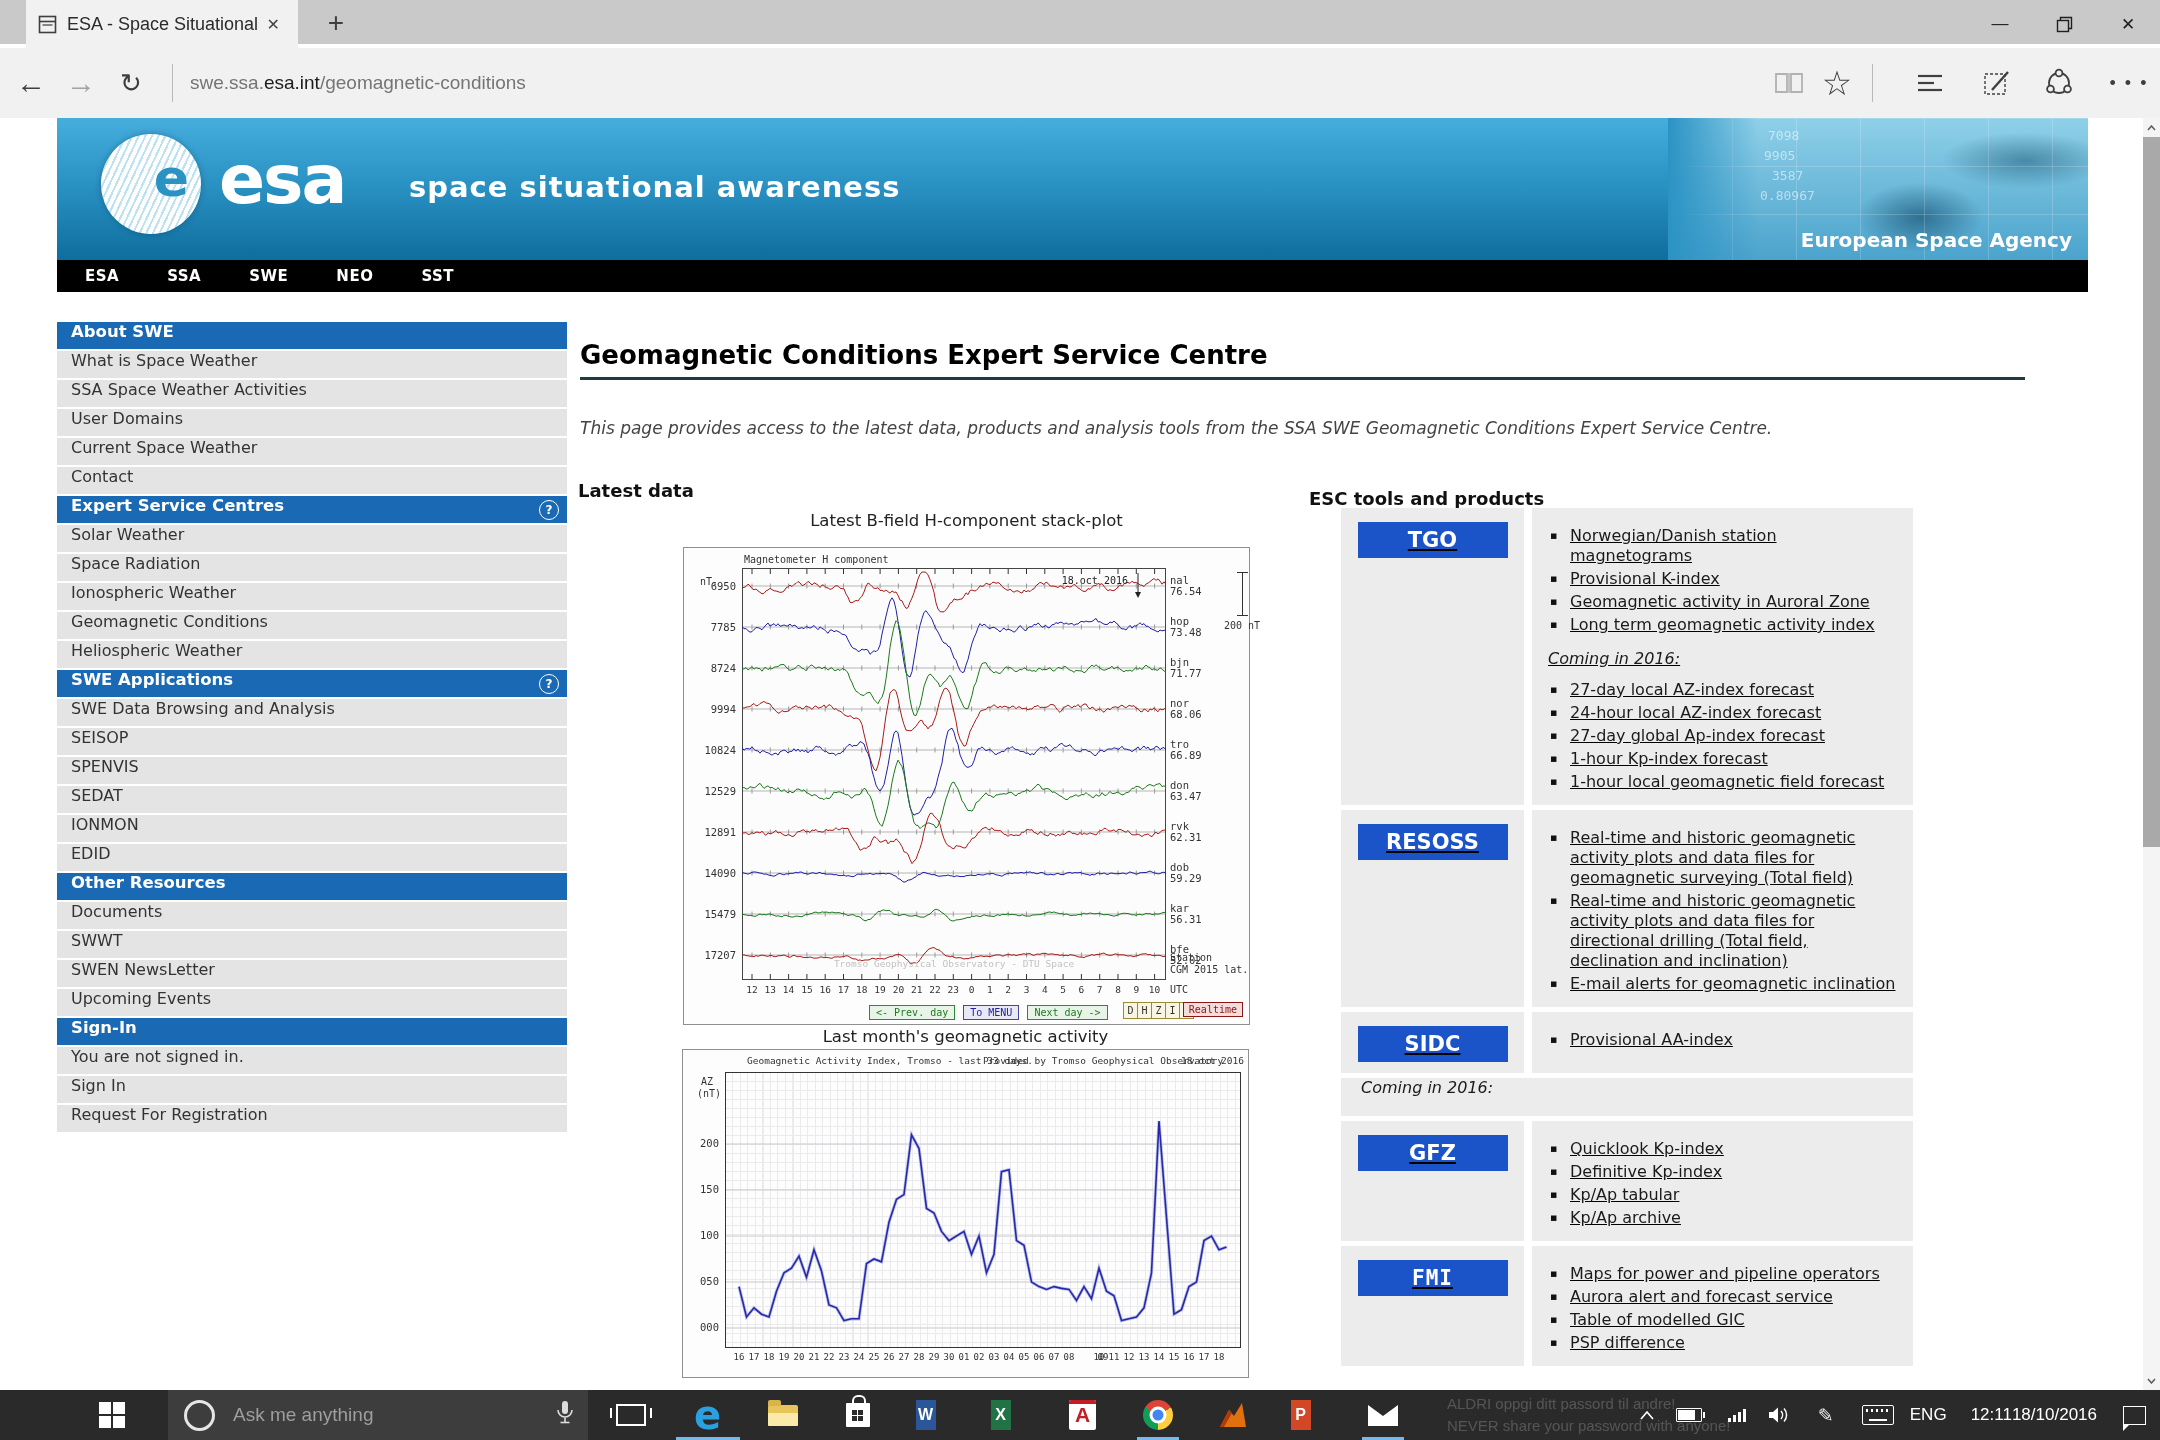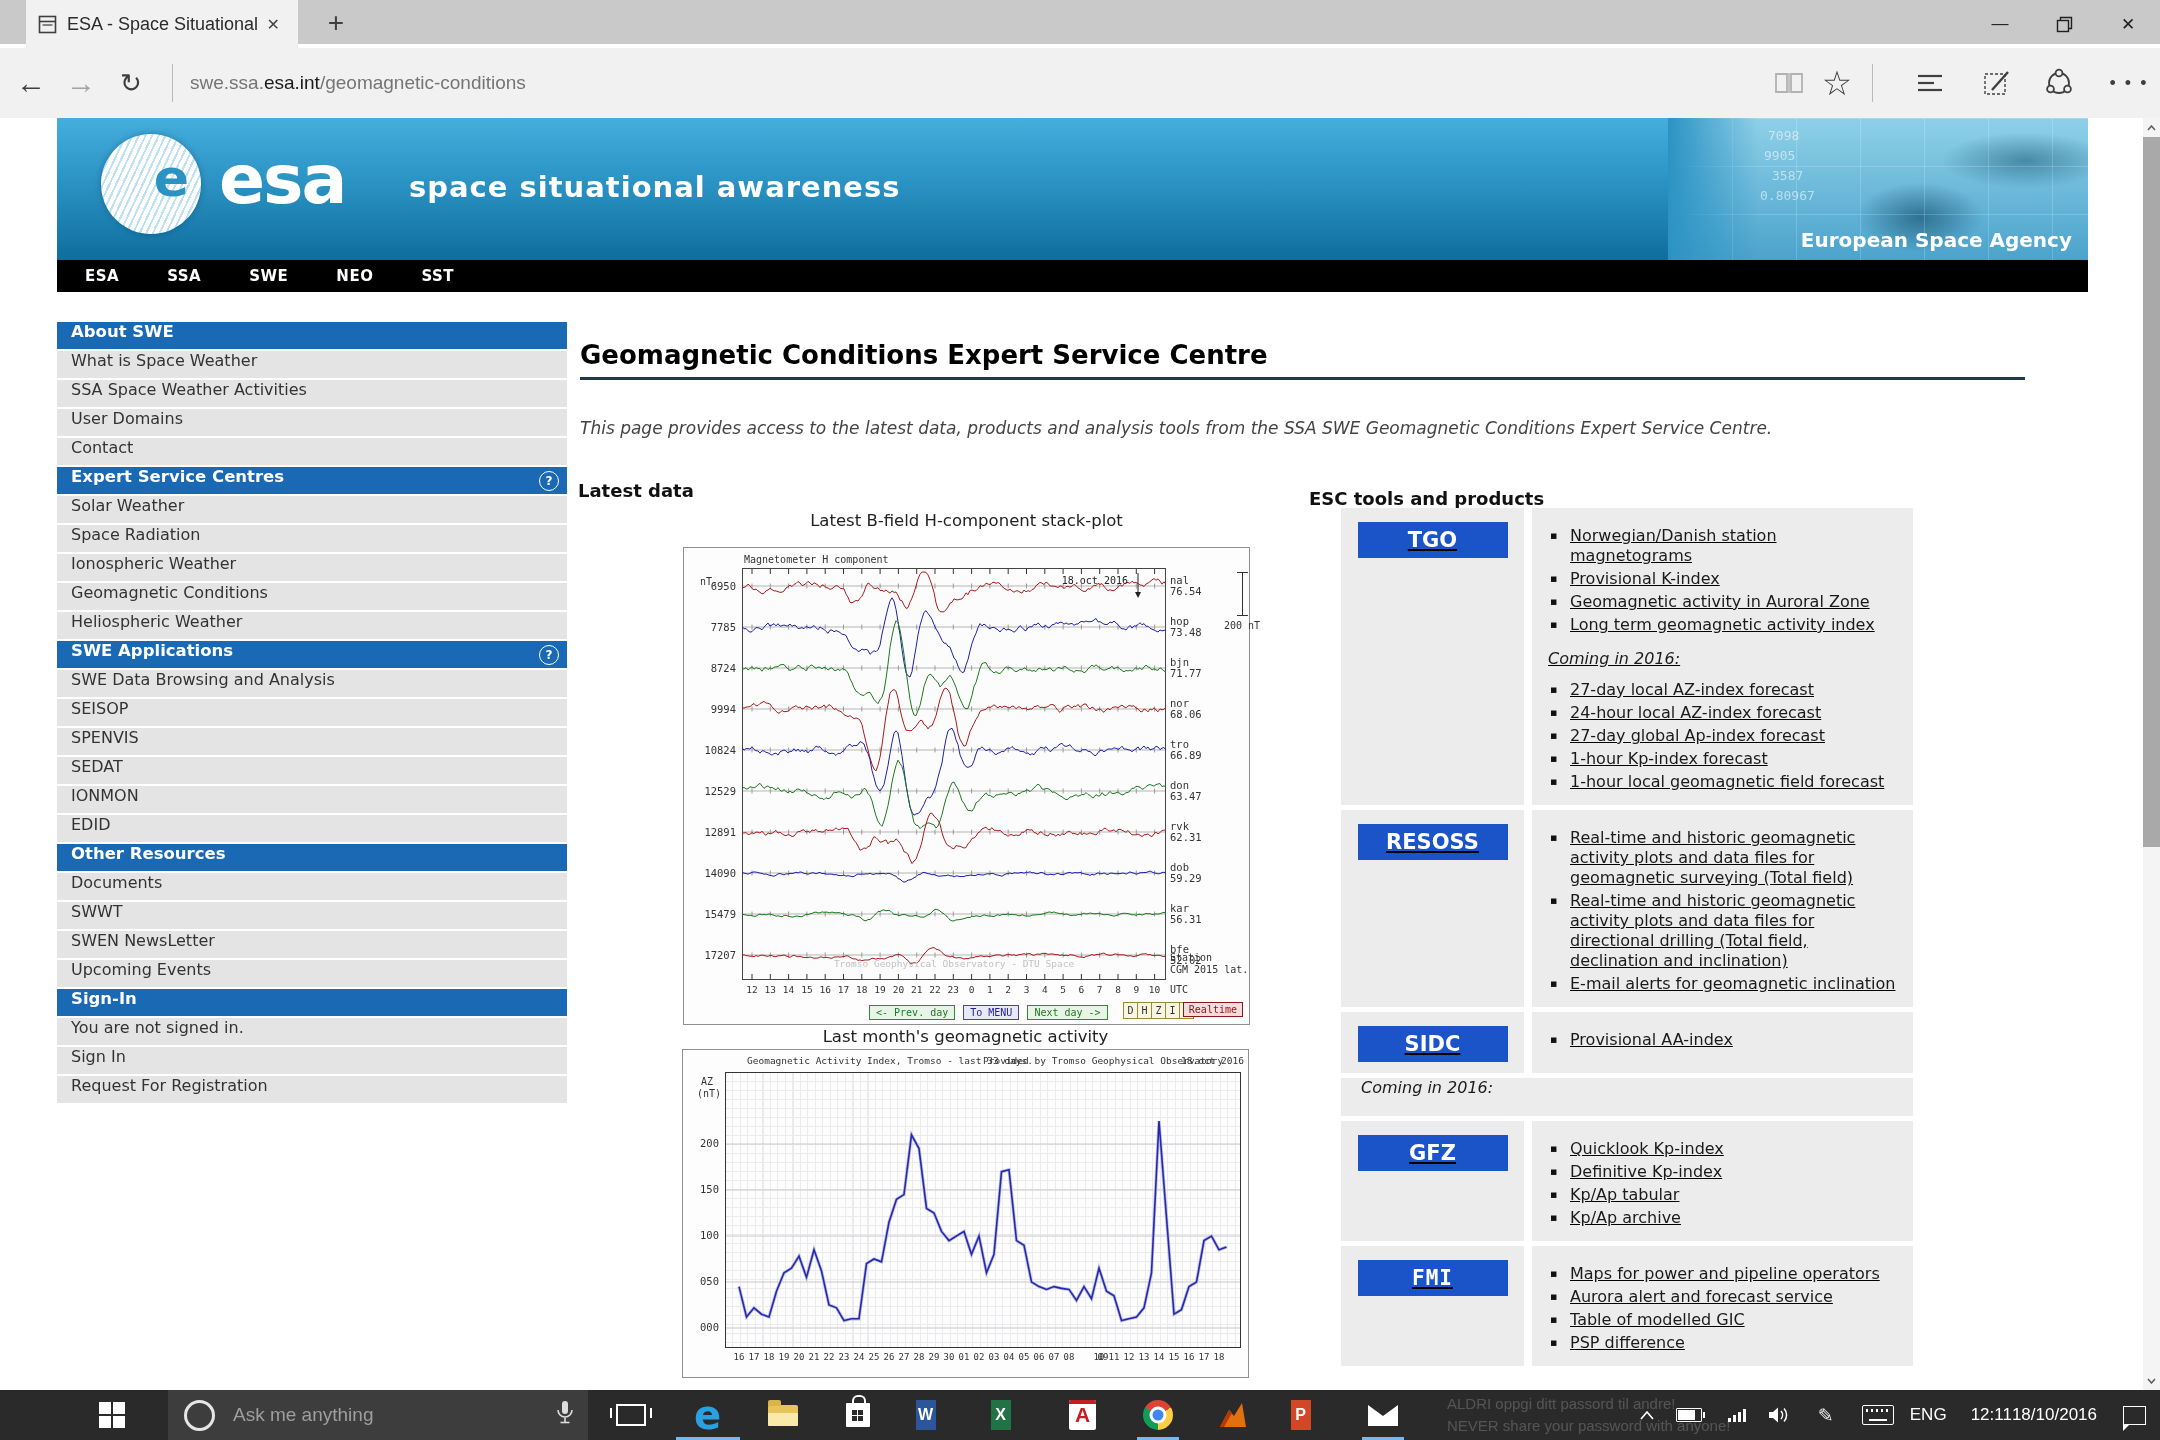--- a/index.html
+++ b/index.html
@@ -239,20 +239,21 @@
         <span>SWE</span>
         <span>NEO</span>
         <span>SST</span>
       </div>
 
     <div class="sidebar" id="sidebar">
         <div class="sb-h"><span>About SWE</span></div>
         <div class="sb-i">What is Space Weather</div>
         <div class="sb-i">SSA Space Weather Activities</div>
         <div class="sb-i">User Domains</div>
+        <div class="sb-i">Current Space Weather</div>
         <div class="sb-i">Contact</div>
         <div class="sb-h"><span>Expert Service Centres</span><span class="sb-help">?</span></div>
         <div class="sb-i">Solar Weather</div>
         <div class="sb-i">Space Radiation</div>
         <div class="sb-i">Ionospheric Weather</div>
         <div class="sb-i">Geomagnetic Conditions</div>
         <div class="sb-i">Heliospheric Weather</div>
         <div class="sb-h"><span>SWE Applications</span><span class="sb-help">?</span></div>
         <div class="sb-i">SWE Data Browsing and Analysis</div>
         <div class="sb-i">SEISOP</div>

